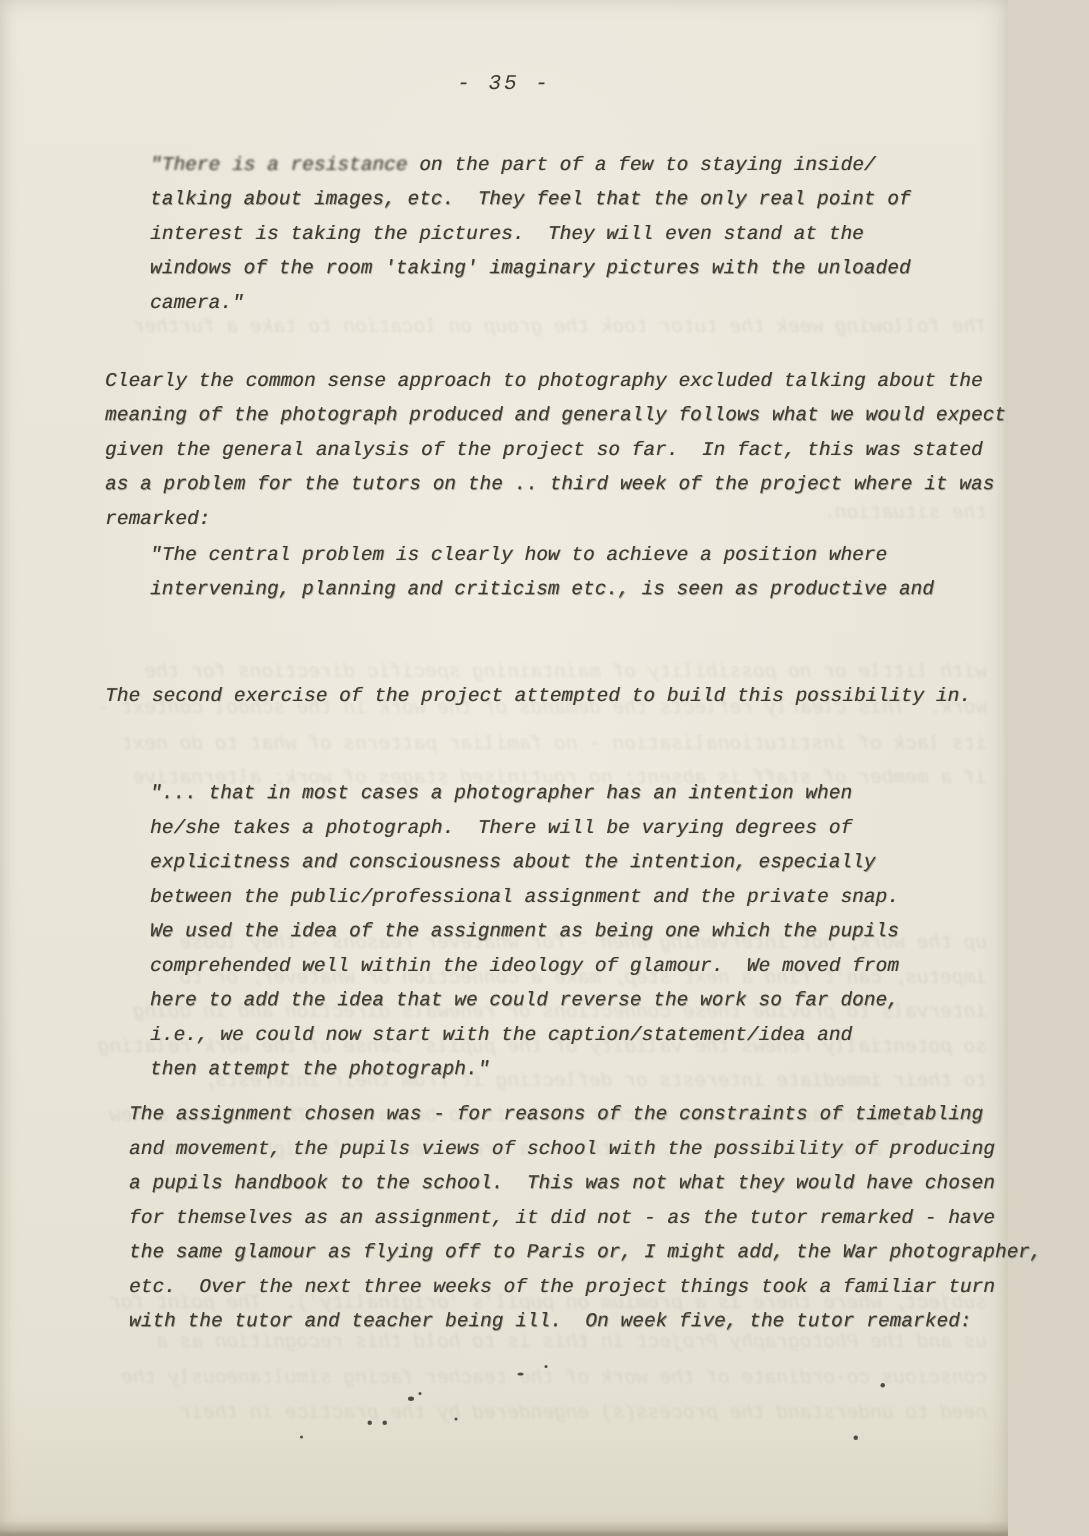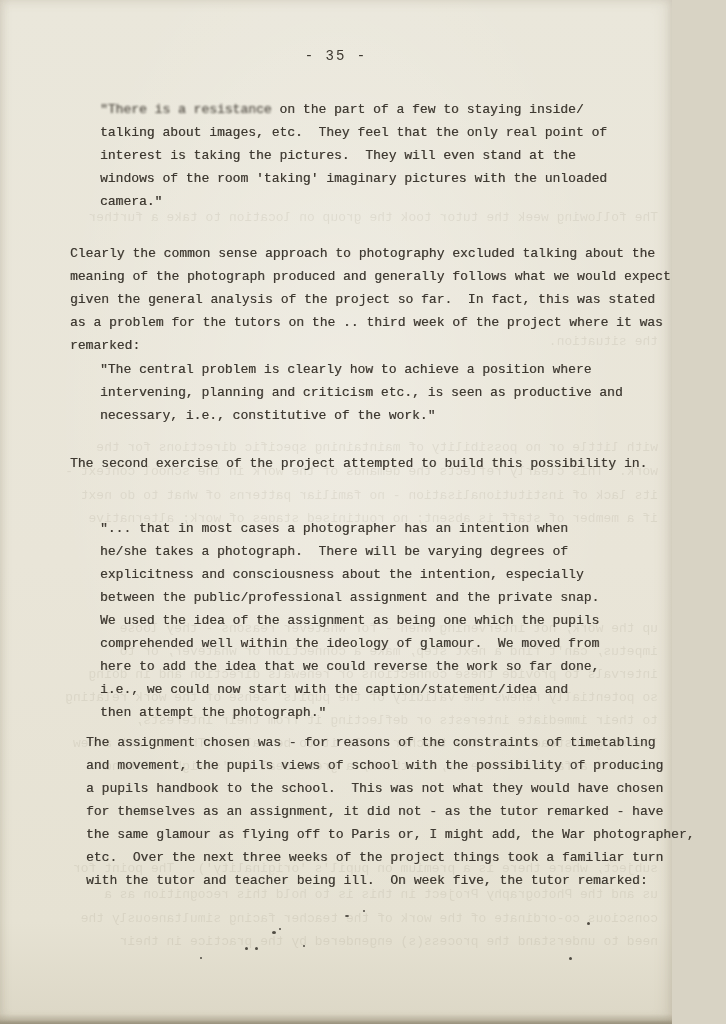--- a/index.html
+++ b/index.html
@@ -8,20 +8,21 @@
     font-family:"Liberation Mono","DejaVu Sans Mono",monospace;
     background:#d8d3c4;
   }
   .page{
     position:relative;width:672px;height:1024px;
     background:
       radial-gradient(ellipse at 50% 40%, rgba(255,255,255,.25) 0%, rgba(255,255,255,0) 60%),
       linear-gradient(180deg,#eae7db 0%,#e9e5d8 55%,#e6e2d3 90%,#ddd8c7 99%,#b8b19d 100%),
       #e9e5d8;
     box-shadow:inset -6px 0 14px rgba(140,130,105,.14), inset 0 -5px 10px rgba(140,130,105,.20), inset 4px 0 10px rgba(140,130,105,.08);
+    font-style:italic;
   }
   .pagenum{
     position:absolute;top:48px;left:0;width:100%;
     text-align:center;font-size:14px;letter-spacing:2px;
     color:#3e3931;
   }
   .block{position:absolute;white-space:pre;}
   .tline{
     height:23px;line-height:23px;font-size:13px;color:#3e3931;
     text-shadow:0.4px 0.4px 0.5px rgba(62,57,49,.55);
@@ -45,21 +46,21 @@
     background:linear-gradient(180deg,rgba(150,140,115,0),#9a937e);}
 </style>
 </head>
 <body>
 
 <div class="page">
   <div class="pagenum">- 35 -</div>
   <div>
       <div class="block b0"><div class="tline"><span class="smudged">"There is a resistance</span><span> on the part of a few to staying inside/</span></div><div class="tline">talking about images, etc.  They feel that the only real point of</div><div class="tline">interest is taking the pictures.  They will even stand at the</div><div class="tline">windows of the room 'taking' imaginary pictures with the unloaded</div><div class="tline">camera."</div></div>
       <div class="block b1"><div class="tline">Clearly the common sense approach to photography excluded talking about the</div><div class="tline">meaning of the photograph produced and generally follows what we would expect</div><div class="tline">given the general analysis of the project so far.  In fact, this was stated</div><div class="tline">as a problem for the tutors on the .. third week of the project where it was</div><div class="tline">remarked:</div></div>
-      <div class="block b2"><div class="tline">"The central problem is clearly how to achieve a position where</div><div class="tline">intervening, planning and criticism etc., is seen as productive and</div><div class="tline">necessary, i.e., constitutive of the work."</div></div>
+      <div class="block b2"><div class="tline">"The central problem is clearly how to achieve a position where</div><div class="tline">intervening, planning and criticism etc., is seen as productive and</div></div>
       <div class="block b3"><div class="tline">The second exercise of the project attempted to build this possibility in.</div></div>
       <div class="block b4"><div class="tline">"... that in most cases a photographer has an intention when</div><div class="tline">he/she takes a photograph.  There will be varying degrees of</div><div class="tline">explicitness and consciousness about the intention, especially</div><div class="tline">between the public/professional assignment and the private snap.</div><div class="tline">We used the idea of the assignment as being one which the pupils</div><div class="tline">comprehended well within the ideology of glamour.  We moved from</div><div class="tline">here to add the idea that we could reverse the work so far done,</div><div class="tline">i.e., we could now start with the caption/statement/idea and</div><div class="tline">then attempt the photograph."</div></div>
       <div class="block b5"><div class="tline">The assignment chosen was - for reasons of the constraints of timetabling</div><div class="tline">and movement, the pupils views of school with the possibility of producing</div><div class="tline">a pupils handbook to the school.  This was not what they would have chosen</div><div class="tline">for themselves as an assignment, it did not - as the tutor remarked - have</div><div class="tline">the same glamour as flying off to Paris or, I might add, the War photographer,</div><div class="tline">etc.  Over the next three weeks of the project things took a familiar turn</div><div class="tline">with the tutor and teacher being ill.  On week five, the tutor remarked:</div></div>
     </div>
   <div>
       <div class="bleed" style="top: 207px;">The following week the tutor took the group on location to take a further</div>
       <div class="bleed" style="top: 331px;">the situation.</div>
       <div class="bleed" style="top: 437px;">with little or no possibility of maintaining specific directions for the</div>
       <div class="bleed" style="top: 461px;">work.  This clearly reflects the demands of the work in the school context -</div>
       <div class="bleed" style="top: 485px;">its lack of institutionalisation - no familiar patterns of what to do next</div>

